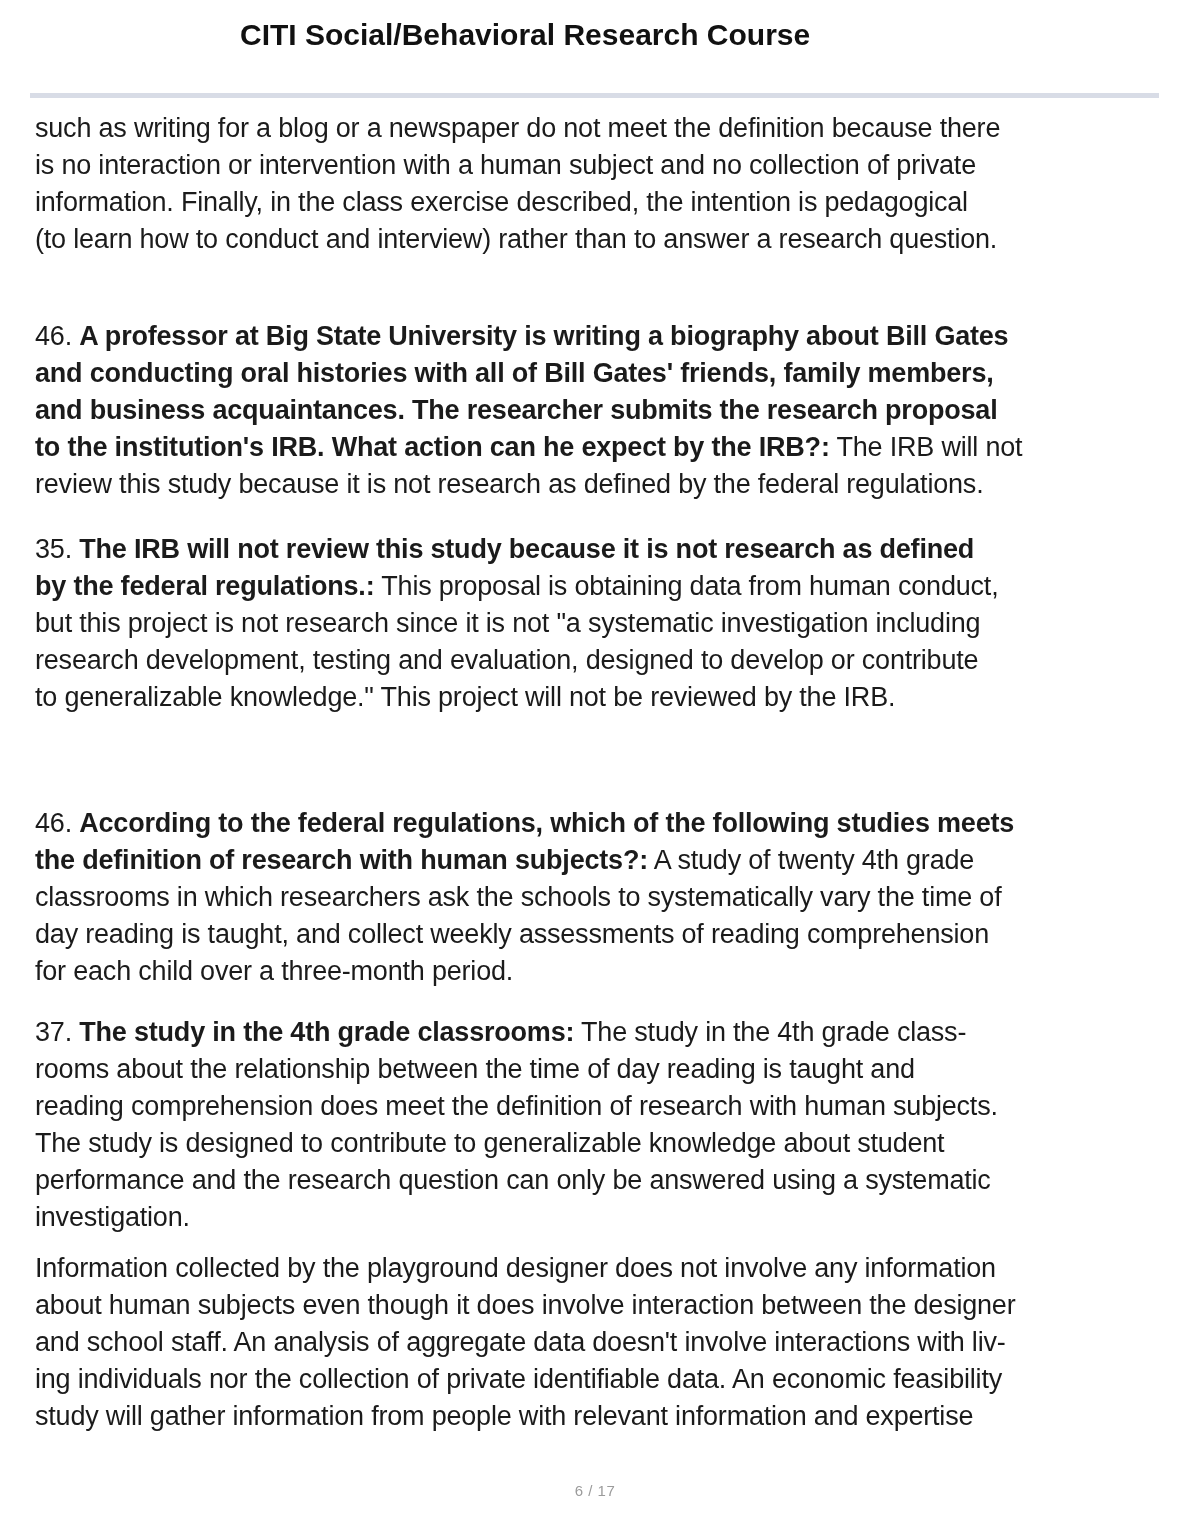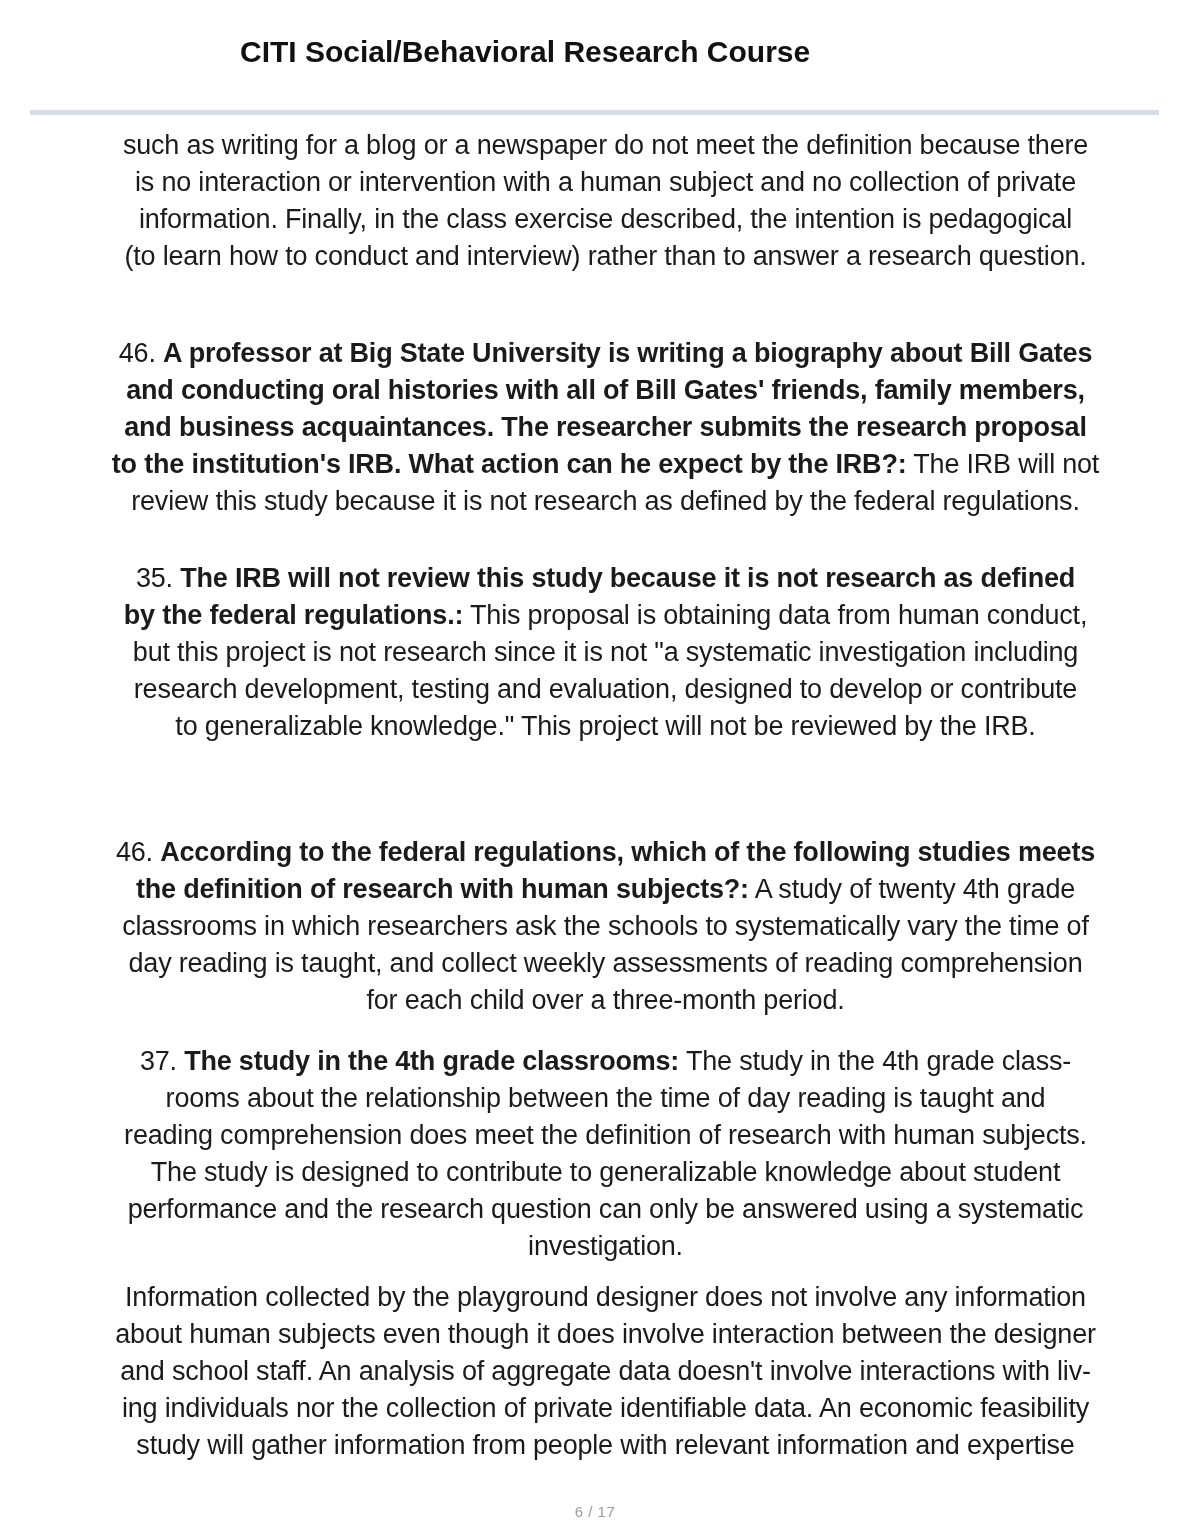--- a/index.html
+++ b/index.html
@@ -10,21 +10,21 @@
     width: 1190px;
     height: 1540px;
     background: #ffffff;
     overflow: hidden;
     font-family: "Liberation Sans", "DejaVu Sans", sans-serif;
     color: #1b1b1b;
   }
 
   .doc-title {
     margin: 0 0 0 240px;
-    padding-top: 33px;
+    padding-top: 16px;
     font-size: 30px;
     line-height: 38px;
     font-weight: bold;
     color: #111111;
     white-space: nowrap;
   }
 
   .header-rule {
     height: 5px;
     background: #d8dce6;
@@ -34,42 +34,41 @@
   .content {
     padding: 0 14px 0 35px;
   }
 
   .para {
     margin: 0;
     font-size: 27px;
     line-height: 37px;
     letter-spacing: -0.2px;
     white-space: pre-line;
-    text-align: center;
+    text-align: left;
   }
 
   .para .b { font-weight: bold; }
 
   .intro   { margin-top: 12px; }
   .q34     { margin-top: 60px; }
-  .q35     { margin-top: 40px; }
+  .q35     { margin-top: 28px; }
   .q36     { margin-top: 89px; }
   .q37     { margin-top: 24px; }
   .closing { margin-top: 14px; }
 
   .page-footer {
     position: absolute;
     left: 0;
     right: 0;
     top: 1482px;
     text-align: center;
     font-size: 15px;
     color: #9b9b9b;
     letter-spacing: 0.5px;
-    margin-top: 21px;
   }
 </style>
 </head>
 <body>
 
 <div class="page">
 
   <h1 class="doc-title">CITI Social/Behavioral Research Course</h1>
 
   <div class="header-rule"></div>

